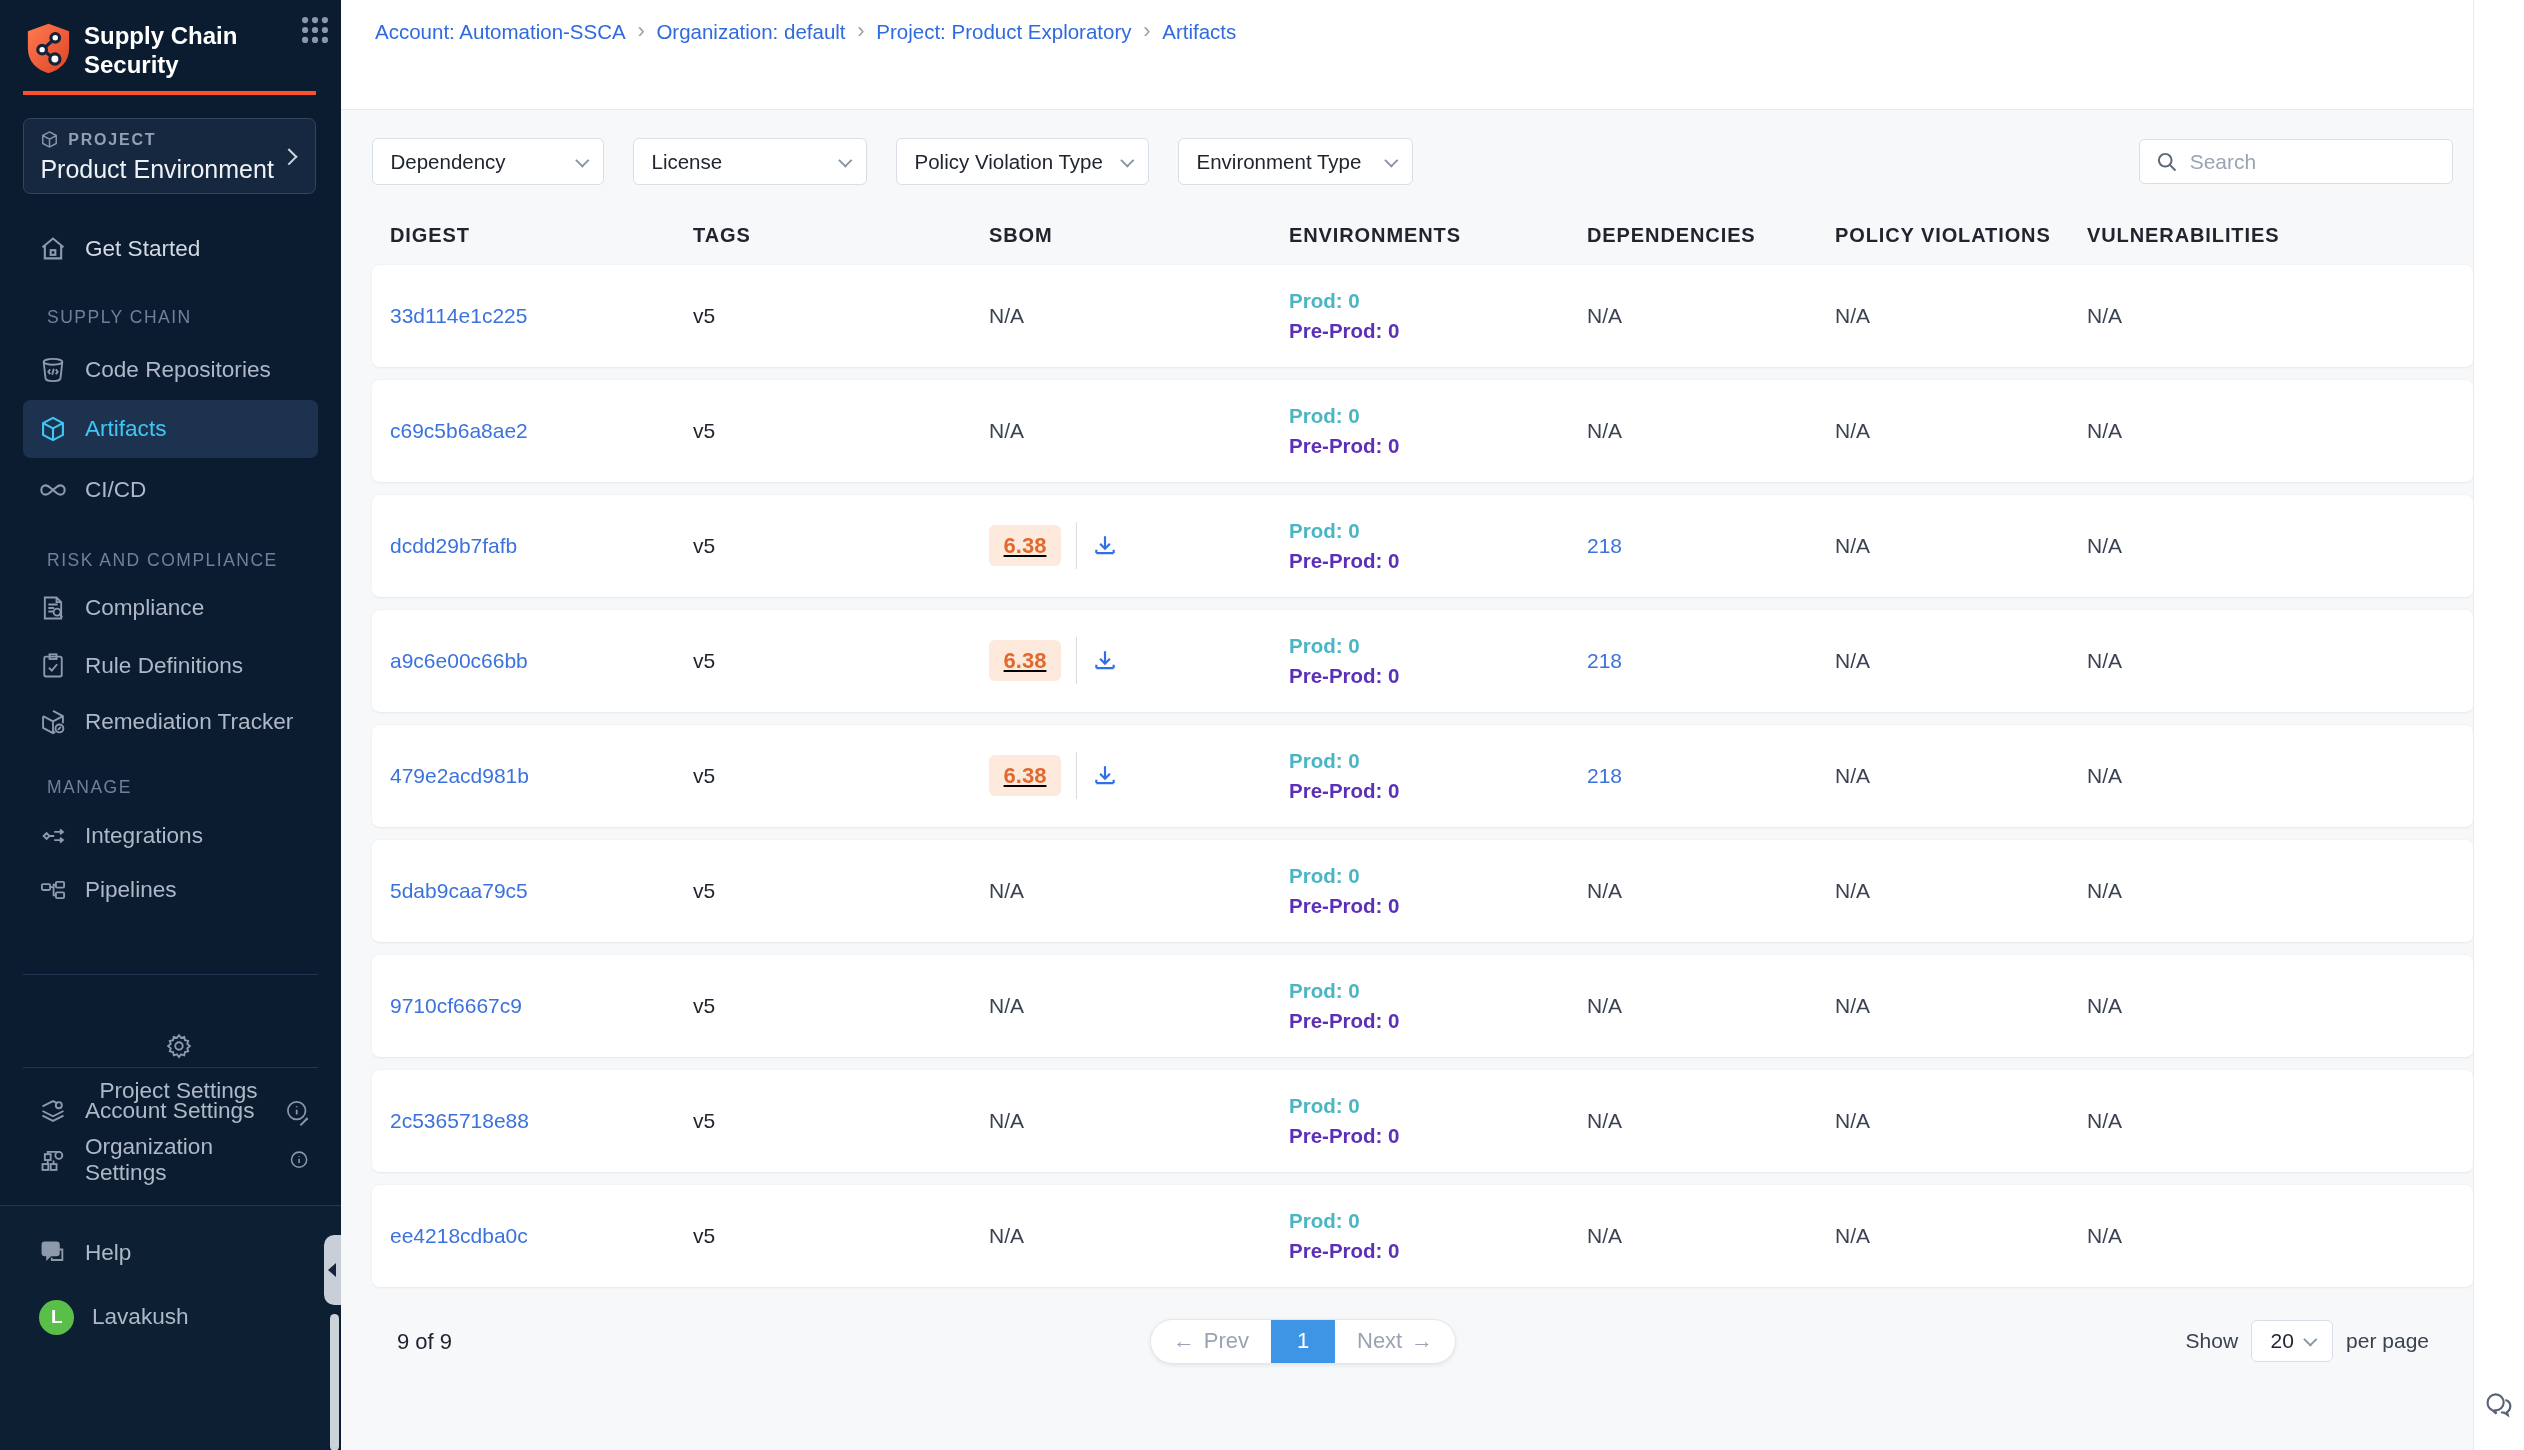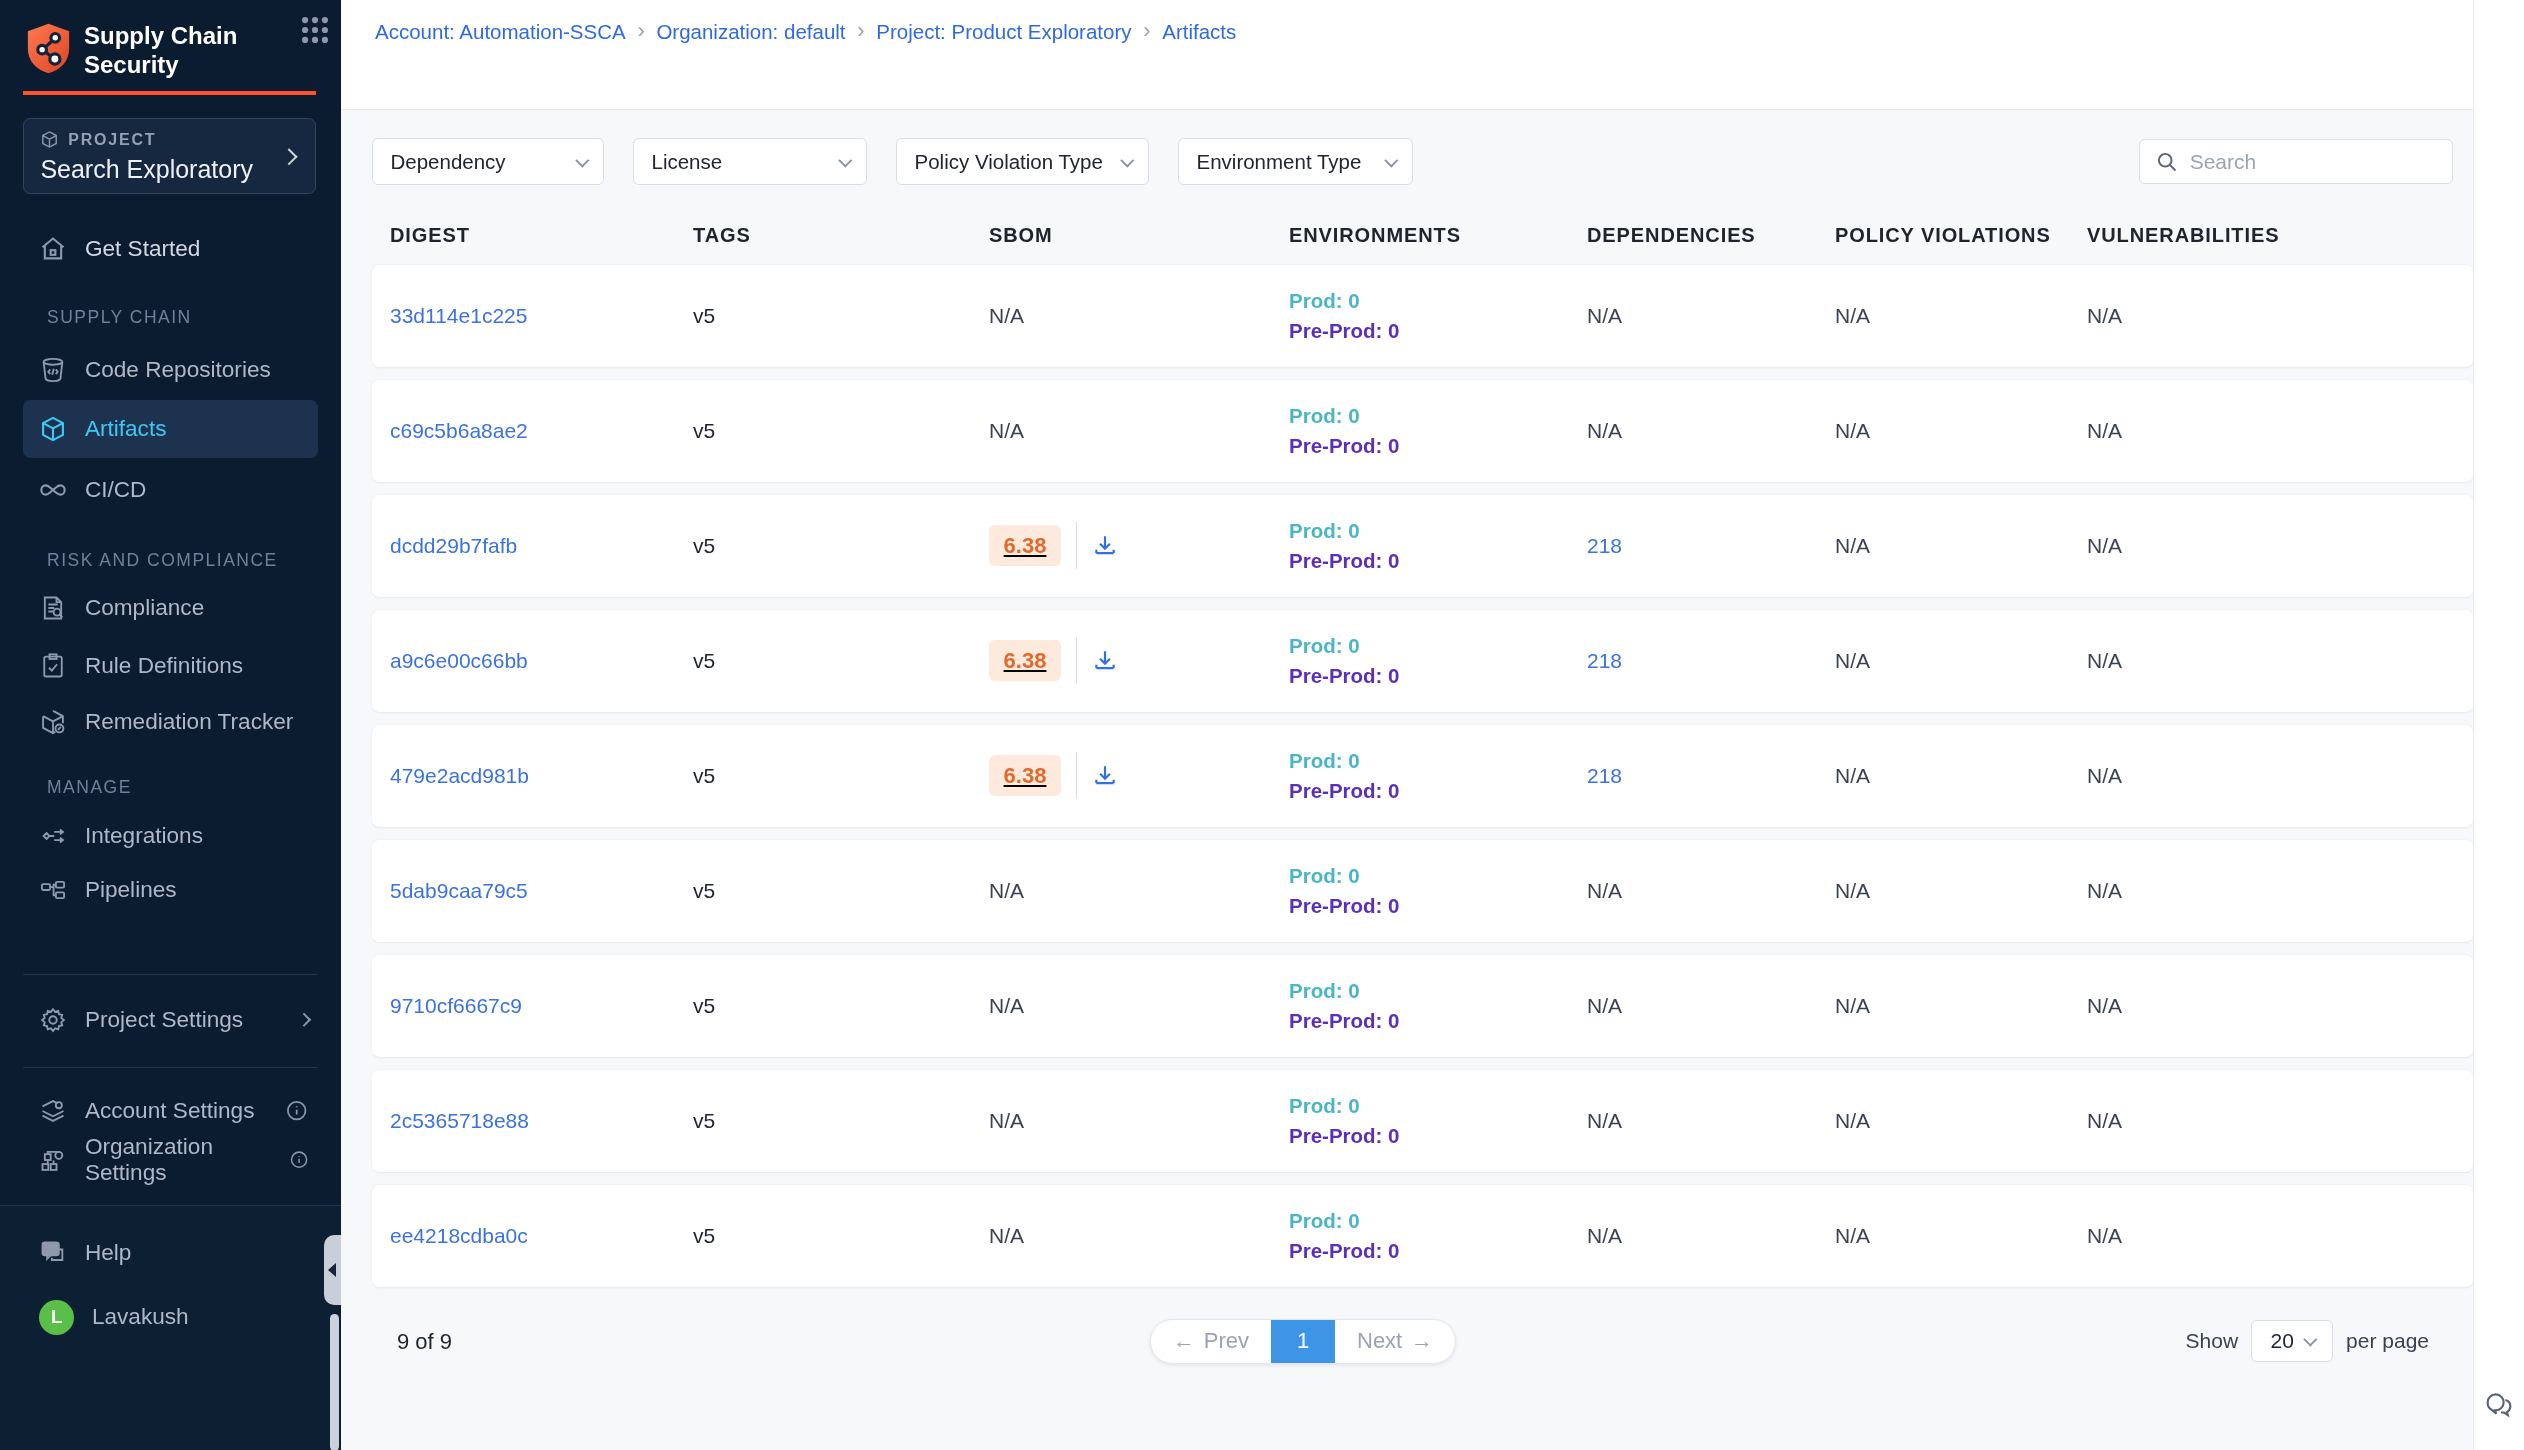--- a/index.html
+++ b/index.html
@@ -135,21 +135,21 @@
   </svg>
   <div class="accent-bar"></div>
 
   <div class="project-card">
     <div class="project-label-row">
       <svg class="info-ic" style="width:19px;height:19px;" viewBox="0 0 24 24" fill="none" stroke="currentColor" stroke-width="1.8">
         <path d="M12 2.5 20.5 7 v10 L12 21.5 3.5 17 V7 Z M3.5 7 12 11.5 20.5 7 M12 11.5 V21.5"></path>
       </svg>
       <span class="project-label">PROJECT</span>
     </div>
-    <div class="project-name">Search Exploratory</div>
+    <div class="project-name">Product Environment</div>
     <span class="chev-right"></span>
   </div>
 
   <div class="side-item bright" style="top:225px;">
     <svg class="nav-ic" viewBox="0 0 24 24" fill="none" stroke="currentColor" stroke-width="1.8">
       <path d="M3 10.5 12 3 l9 7.5 M5 9.5 V20 h14 V9.5"></path>
         <rect x="10" y="13" width="4" height="4"></rect>
     </svg>
     <span>Get Started</span>
   </div>
@@ -222,21 +222,21 @@
       <rect x="2.5" y="7" width="7" height="5" rx="1"></rect>
         <rect x="14.5" y="5" width="7" height="5" rx="1"></rect>
       <rect x="14.5" y="14" width="7" height="5" rx="1"></rect>
         <path d="M9.5 9.5 h3 v7 h2 M12.5 9.5 v-2 h2"></path>
     </svg>
     <span>Pipelines</span>
   </div>
 
   <div class="side-divider" style="top:974px;"></div>
 
-  <div class="side-item" style="top:996px;">
+  <div class="side-item" style="top:1032px;flex-direction:column;">
     <svg class="nav-ic" viewBox="0 0 24 24" fill="none" stroke="currentColor" stroke-width="1.6">
       <circle cx="12" cy="12" r="3.2"></circle>
       <path d="M12 2.8 l1.8 2.2 2.7-.8 .6 2.8 2.8 .6 -.8 2.7 2.2 1.8 -2.2 1.8 .8 2.7 -2.8 .6 -.6 2.8 -2.7-.8 -1.8 2.2 -1.8-2.2 -2.7 .8 -.6-2.8 -2.8-.6 .8-2.7 -2.2-1.8 2.2-1.8 -.8-2.7 2.8-.6 .6-2.8 2.7 .8 Z"></path>
     </svg>
     <span>Project Settings</span>
     <span class="side-right-ic chev-right" style="border-color:#8b96a9; border-width:2.2px; width:9.5px; height:9.5px;"></span>
   </div>
 
   <div class="side-divider" style="top:1067px;"></div>
 

